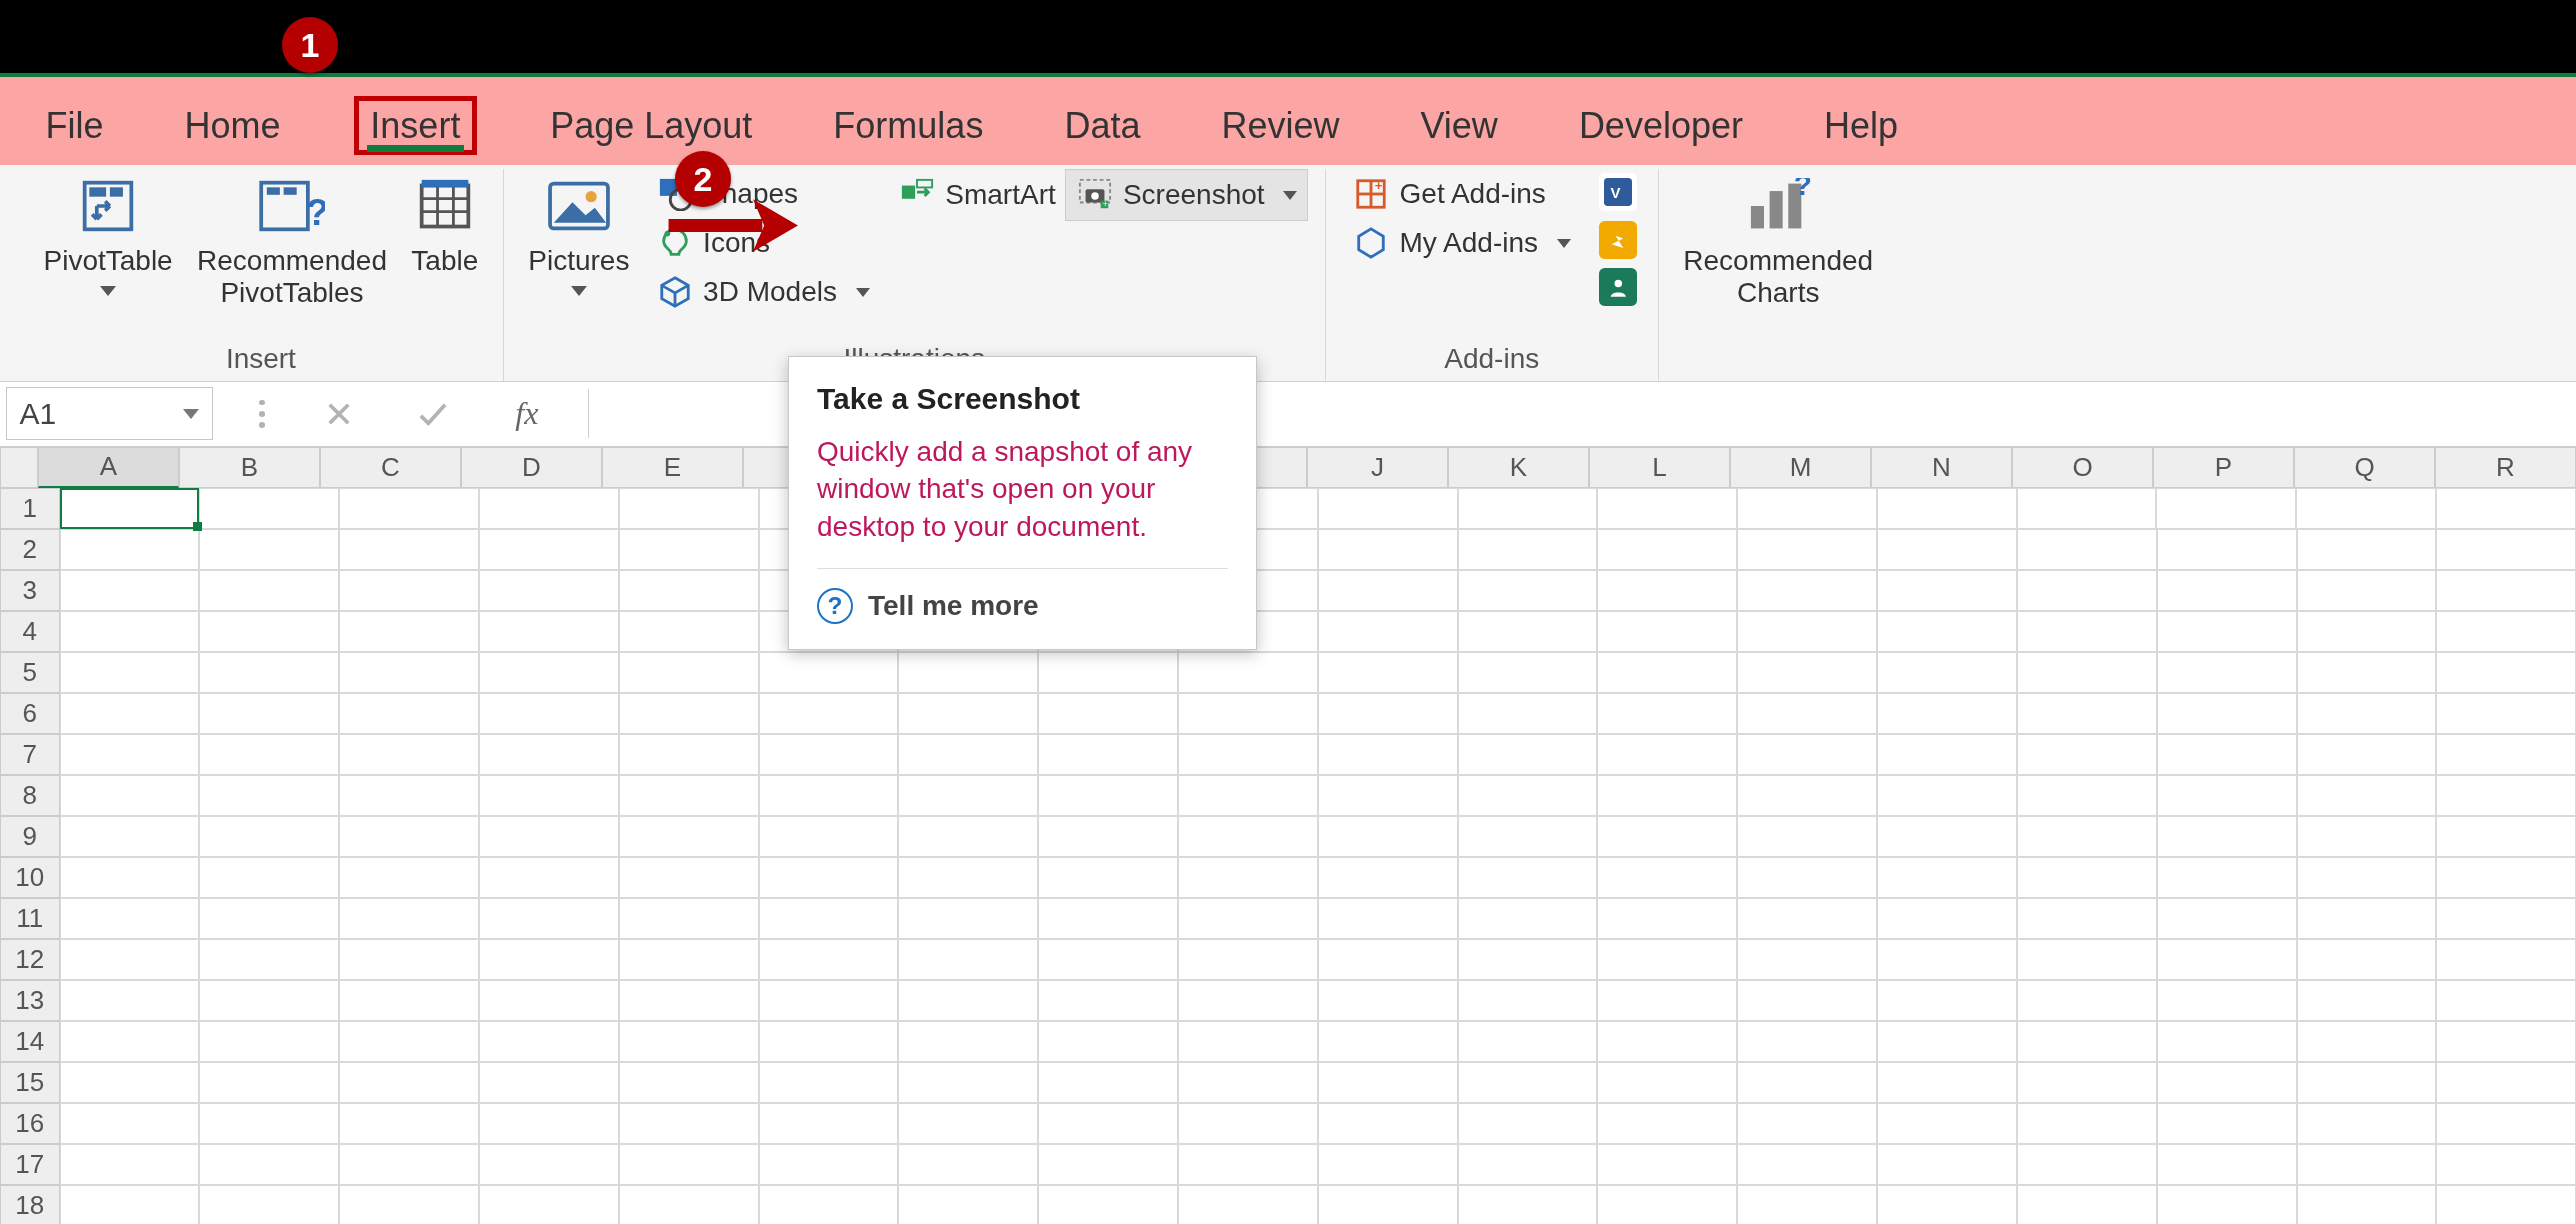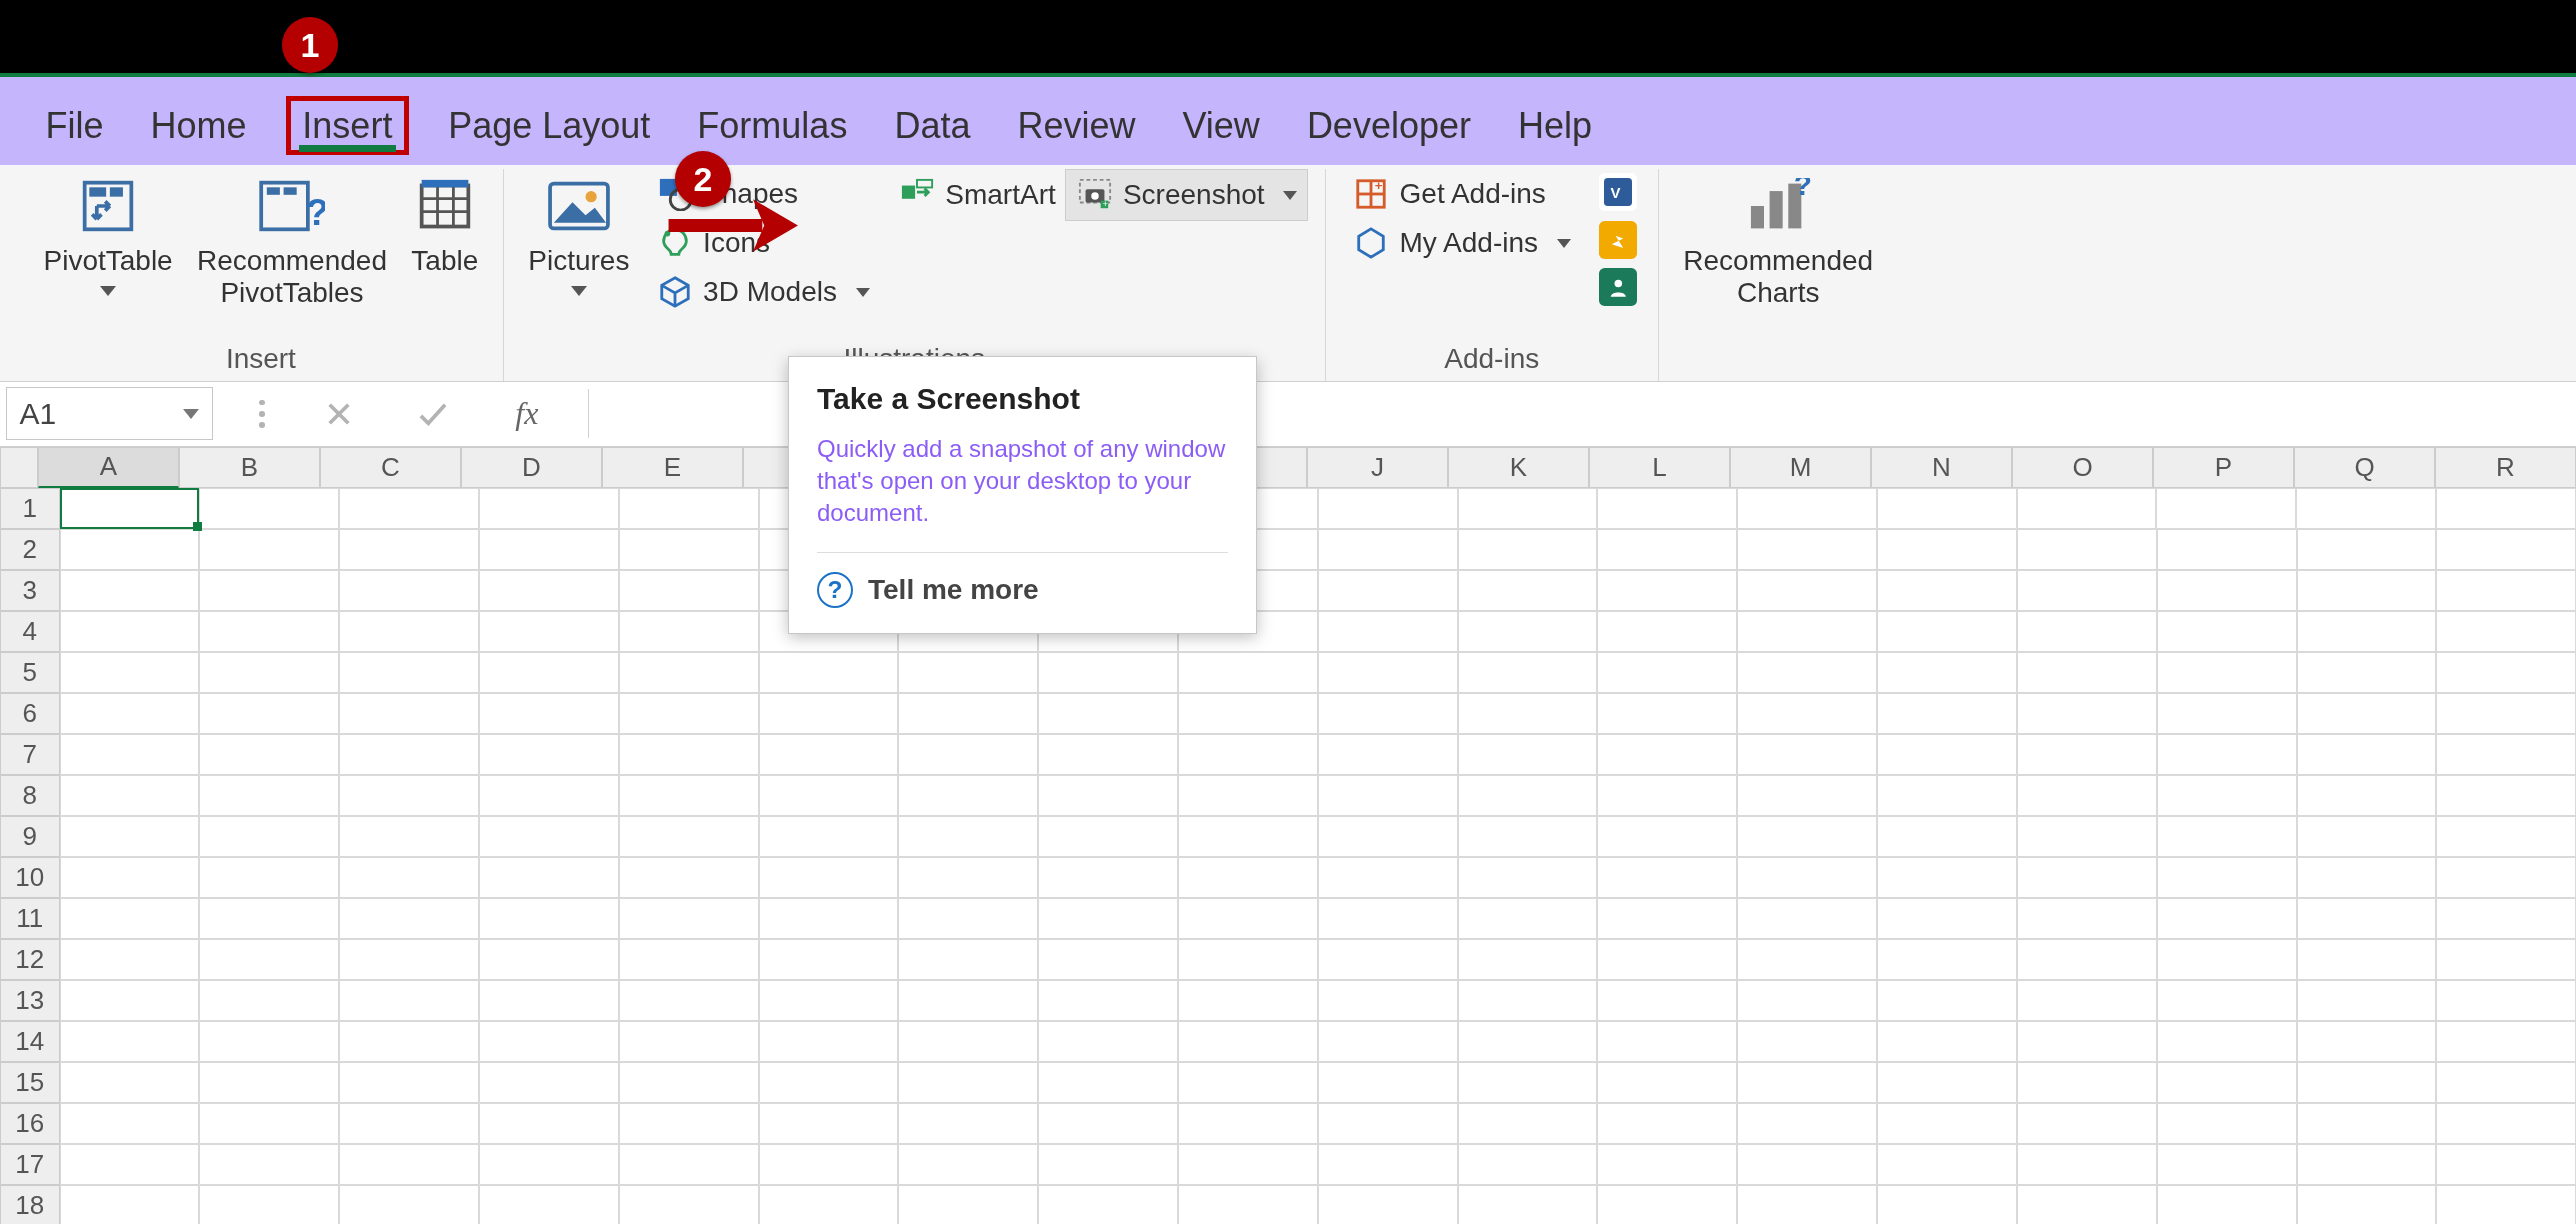--- a/index.html
+++ b/index.html
@@ -19,23 +19,23 @@
   }
   .greenline {
     height: 3.8px;
     background: #107C41;
     width: 100%;
   }
   
   .tabstrip {
     display: flex;
     align-items: center;
-    gap: 32px;
+    gap: 66px;
     padding: 19px 38px 9.4px 38px;
-    background: #c4b5fd;
+    background: #fca5a5;
     font-size: 36px;
     color: #333;
   }
   .tab {
     cursor: pointer;
     padding: 3.8px 7.5px;
   }
   .tab.active {
     border: 5.6px solid #C00000;
     border-bottom: 5.6px solid #C00000;
@@ -159,21 +159,21 @@
     position:absolute;
     left:788px; top:356px;
     width:469px;
     background:#fff;
     border:0.9px solid #c7c7c7;
     box-shadow:0 3.8px 15px rgba(0,0,0,0.25);
     padding:24.5px 28px;
     z-index:60;
   }
   .tooltip h3{margin:0 0 17px 0;font-size:30px;font-weight:600;color:#222;}
-  .tooltip p{margin:0 0 22.6px 0;font-size:24px;color:#8b5cf6;line-height:1.35;}
+  .tooltip p{margin:0 0 22.6px 0;font-size:28px;color:#be185d;line-height:1.35;}
   .tooltip hr{border:none;border-top:0.9px solid #ddd;margin:0 0 19px 0;}
   .tooltip .tm{display:flex;align-items:center;gap:15px;font-size:28px;font-weight:600;color:#444;}
   .tooltip .qmark{
     width:36px;height:36px;border:2.8px solid #1a73c7;border-radius:50%;
     display:flex;align-items:center;justify-content:center;color:#1a73c7;font-weight:bold;font-size:24.5px;
   }
   
   .tile{width:38px;height:38px;border-radius:5.6px;display:flex;align-items:center;justify-content:center;margin:3.8px;}
 </style>
 </head>

